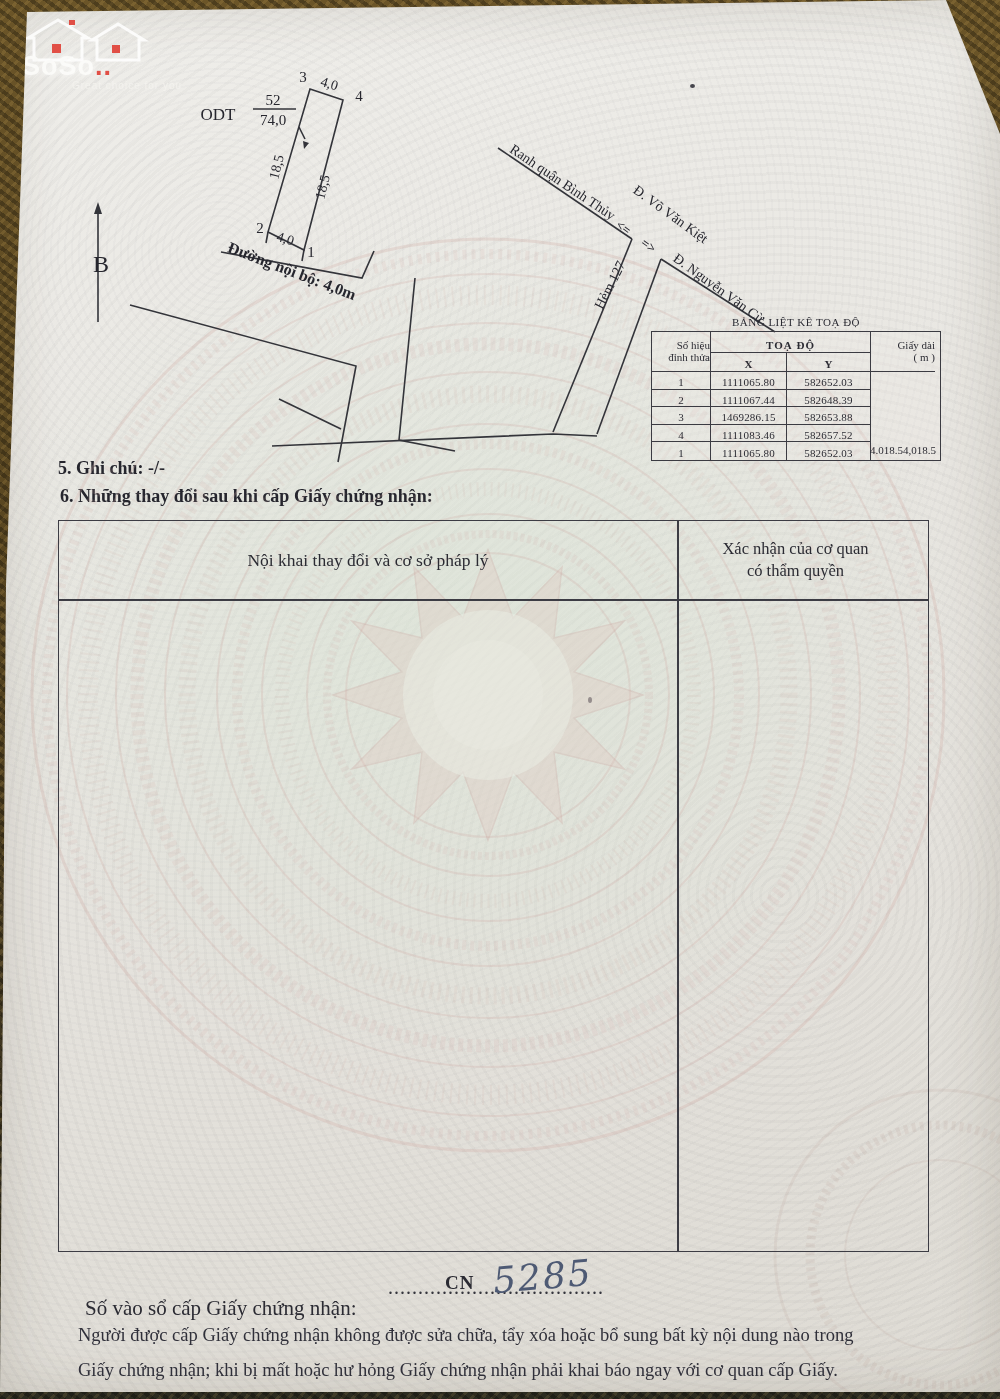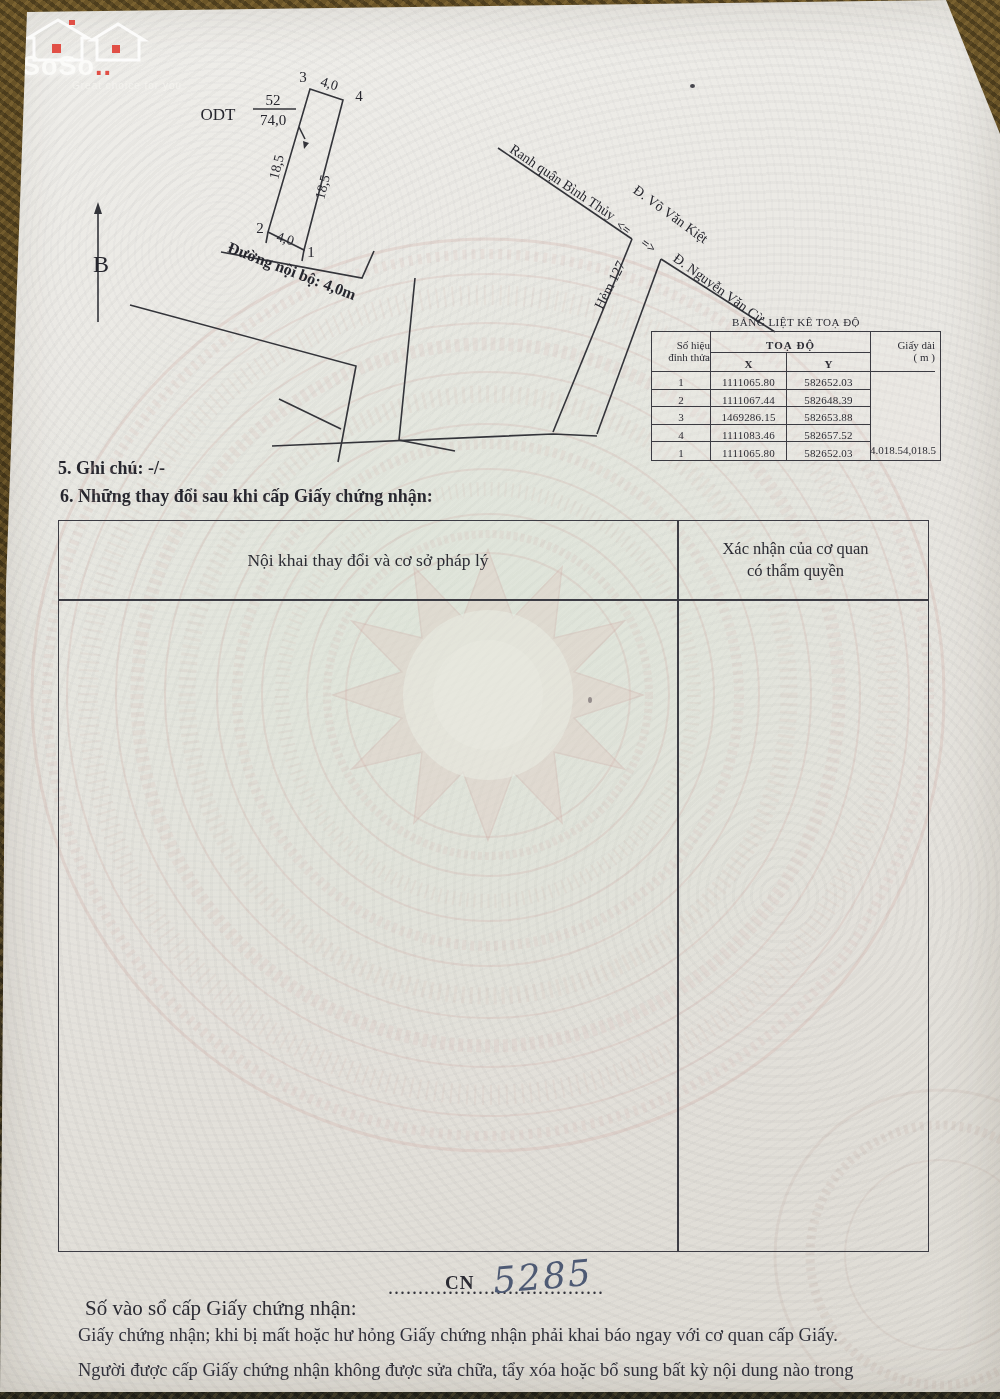--- a/index.html
+++ b/index.html
@@ -223,20 +223,20 @@
     </div>
 
     <div class="registry">
       <span class="reg-label">Số vào sổ cấp Giấy chứng nhận:</span>
       <span class="reg-dots">....................................</span>
       <span class="reg-cn">CN</span>
       <span class="reg-hand">5285</span>
     </div>
 
     <div class="footer">
+      <div>Người được cấp Giấy chứng nhận không được sửa chữa, tẩy xóa hoặc bổ sung bất kỳ nội dung nào trong</div>
       <div>Giấy chứng nhận; khi bị mất hoặc hư hỏng Giấy chứng nhận phải khai báo ngay với cơ quan cấp Giấy.</div>
-      <div>Người được cấp Giấy chứng nhận không được sửa chữa, tẩy xóa hoặc bổ sung bất kỳ nội dung nào trong</div>
     </div>
 
     <div class="speck" style="left:690px;top:84px;width:5px;height:4px;"></div>
     <div class="speck" style="left:588px;top:697px;width:4px;height:6px;opacity:.7;"></div>
   </div>
 </div>
 
 </body></html>

